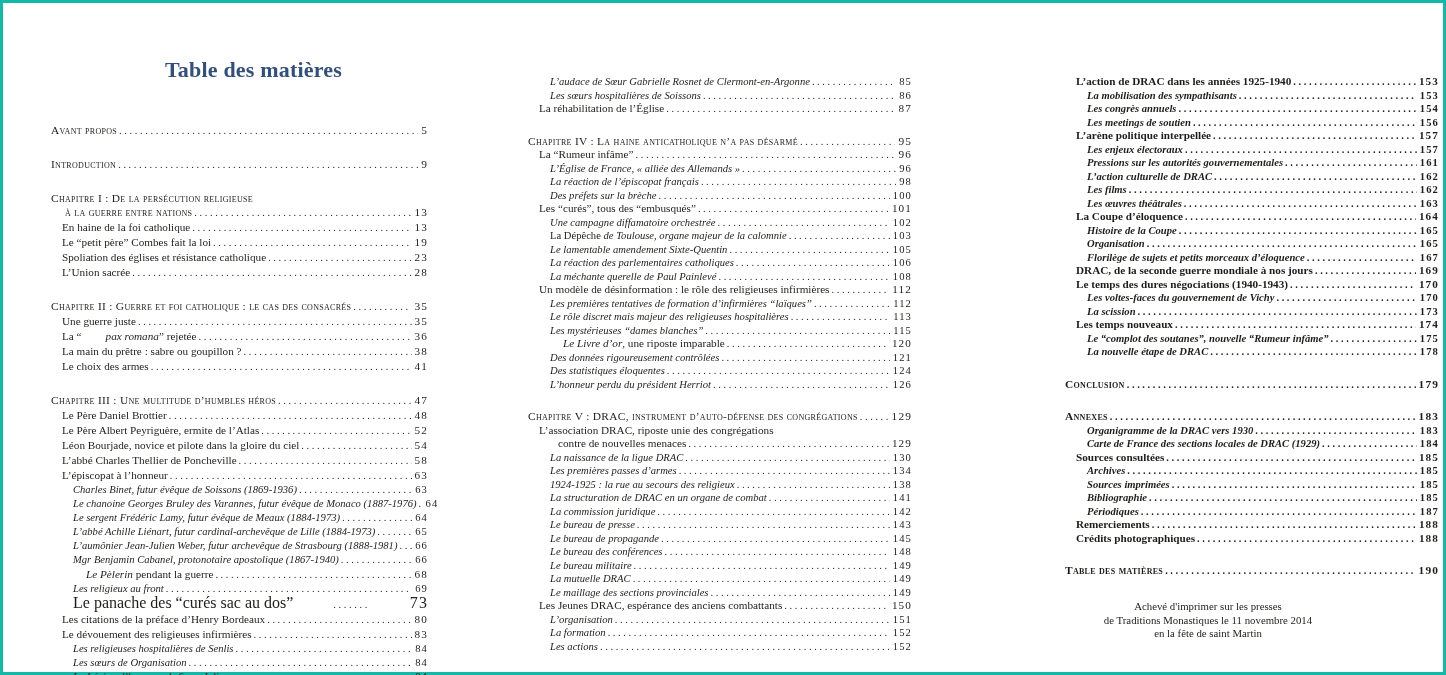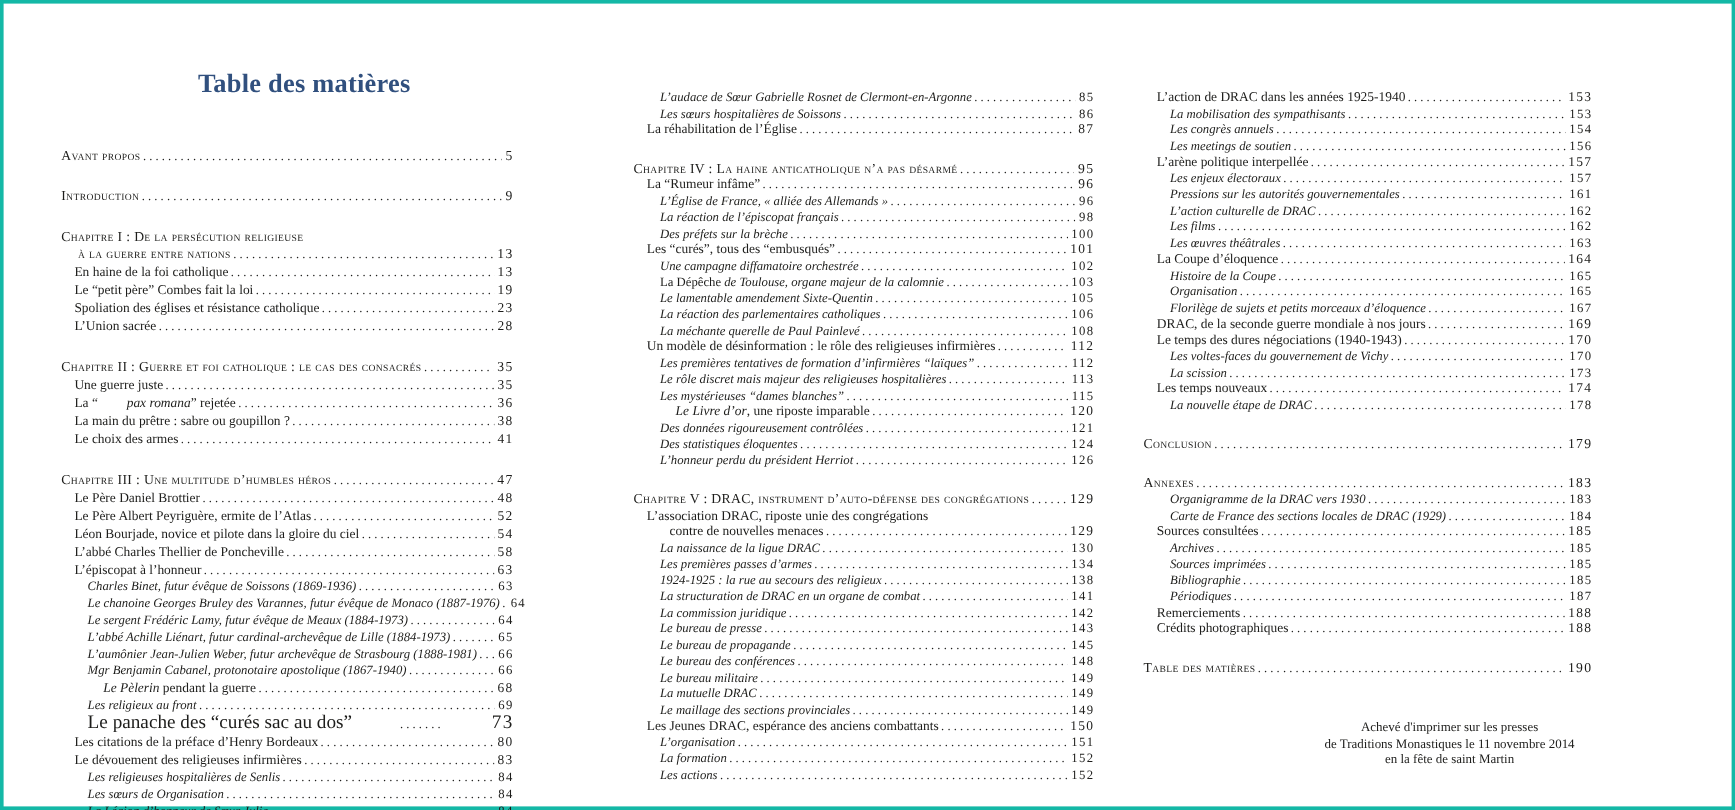--- a/index.html
+++ b/index.html
@@ -8,21 +8,21 @@
     font-family:"Liberation Serif", serif;color:#1d1d1b;overflow:hidden;
   }
   .sheet{position:absolute;inset:0;border:3px solid #14b8a6;background:#fff;box-sizing:border-box;}
   .title{
     position:absolute;left:62px;top:54px;width:377px;text-align:center;
     font-size:22px;font-weight:bold;letter-spacing:.2px;color:#31507e;
   }
   .toc-col{position:absolute;}
   .col1{left:48px;top:120px;width:377px;}
   .col2{left:525px;top:72px;width:384px;}
-  .col3{left:950px;top:72px;width:374px;}
+  .col3{left:1062px;top:72px;width:374px;font-weight:bold;}
   .row{display:flex;align-items:baseline;font-size:11.2px;}
   .col1 .row{line-height:14px;}
   .col2 .row,.col3 .row{line-height:13.5px;}
   .row.gap{margin-top:19px;}
   .lvl0{font-size:11.4px;}
   .sc .label{font-variant:small-caps;letter-spacing:.3px;}
   .lvl1 .label{padding-left:11px;}
   .lvl2{font-size:10.6px;font-style:italic;}
   .lvl2 .label{padding-left:22px;}
   .lvl2.up{font-style:normal;font-size:16px;gap:38px;}
@@ -500,20 +500,25 @@
         <span class="label">La scission</span>
         <span class="dots"></span>
         <span class="pg">173</span>
       </div>
       <div class="row lvl1">
         <span class="label">Les temps nouveaux</span>
         <span class="dots"></span>
         <span class="pg">174</span>
       </div>
       <div class="row lvl2">
+        <span class="label">Le “complot des soutanes”, nouvelle “Rumeur infâme”</span>
+        <span class="dots"></span>
+        <span class="pg">175</span>
+      </div>
+      <div class="row lvl2">
         <span class="label">La nouvelle étape de DRAC</span>
         <span class="dots"></span>
         <span class="pg">178</span>
       </div>
       <div class="row lvl0 sc gap">
         <span class="label">Conclusion</span>
         <span class="dots"></span>
         <span class="pg">179</span>
       </div>
       <div class="row lvl0 sc gap">

